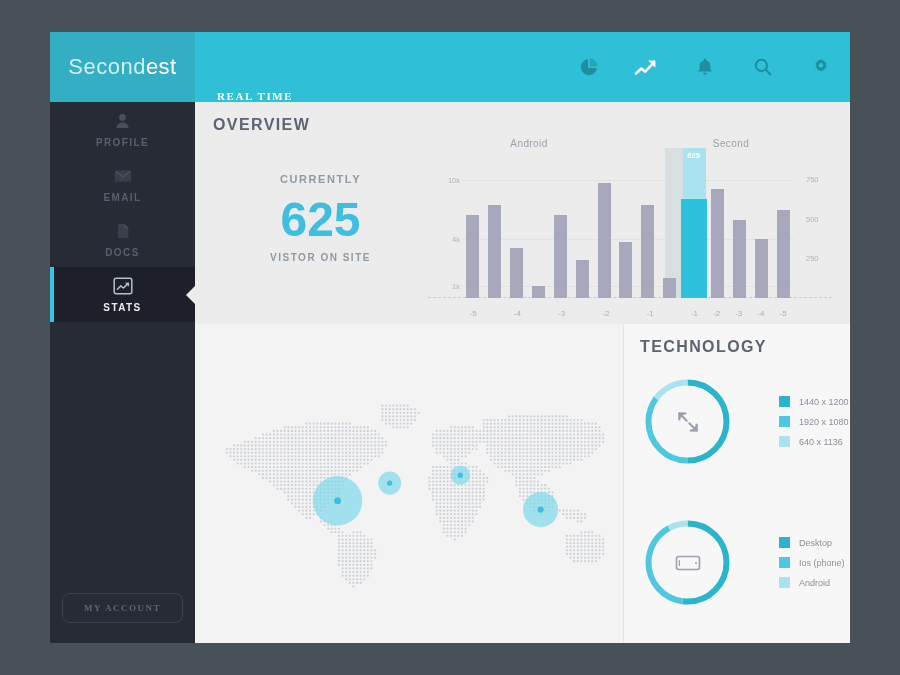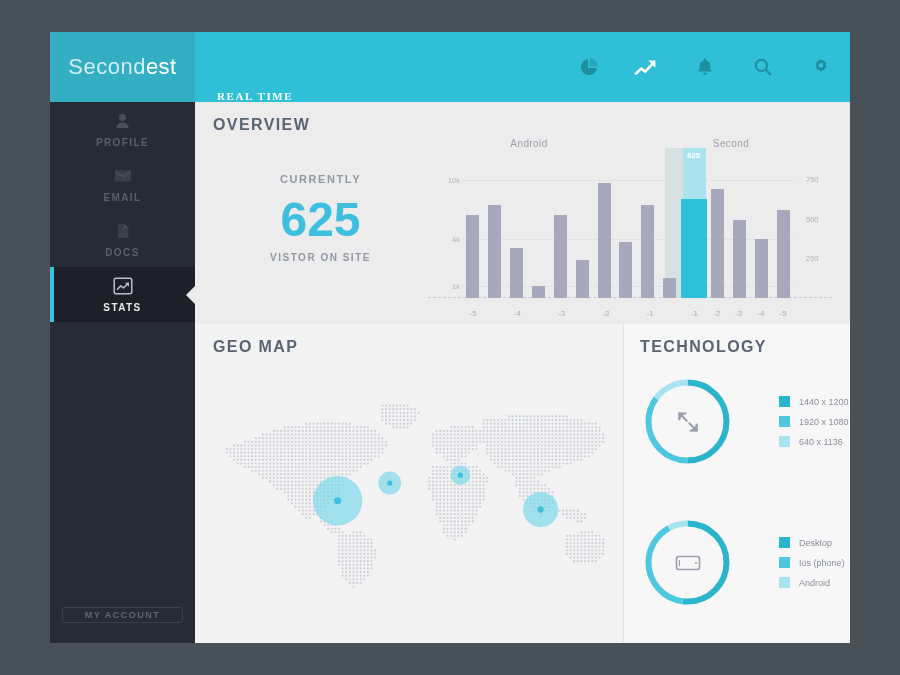--- a/index.html
+++ b/index.html
@@ -81,25 +81,25 @@
     content: ""; position: absolute; right: -1px; top: 50%;
     margin-top: -10px;
     width: 0; height: 0;
     border-top: 10px solid transparent;
     border-bottom: 10px solid transparent;
     border-right: 10px solid #ececec;
   }
   .sidebar-spacer { flex: 1; }
   .account-wrap { padding: 0 12px 20px; }
   .account-btn {
-    width: 100%; height: 16px;
-    border: 1px solid #3b404c; border-radius: 3px;
+    width: 100%; height: 30px;
+    border: 1px solid #3b404c; border-radius: 8px;
     background: transparent; color: #5f6474;
     font-size: 9px; letter-spacing: 1.5px; font-weight: bold;
-    font-family: Liberation Sans, sans-serif;
+    font-family: Liberation Serif, serif;
     cursor: pointer;
   }
 
   
   .content { flex: 1; display: flex; flex-direction: column; min-width: 0; }
 
   .panel-title {
     font-size: 16px; font-weight: bold; letter-spacing: 1.4px;
     color: #5b6472;
   }
@@ -410,21 +410,20 @@
                 <span>-4</span>
                 <span>-5</span>
               </div>
           </div>
         </div>
       </div>
 
       <div class="lower">
 
         <div class="geo">
-          <div class="panel-title">GEO MAP</div>
           <div class="map-wrap">
             <svg viewBox="0 0 460 230" preserveAspectRatio="xMidYMid meet" id="mapsvg">
               <g id="dots" fill="#ccd0d8">
                   <circle cx="198.7" cy="22.2" r="1.25"></circle>
                   <circle cx="202.8" cy="22.2" r="1.25"></circle>
                   <circle cx="206.9" cy="22.2" r="1.25"></circle>
                   <circle cx="211.0" cy="22.2" r="1.25"></circle>
                   <circle cx="215.1" cy="22.2" r="1.25"></circle>
                   <circle cx="219.2" cy="22.2" r="1.25"></circle>
                   <circle cx="223.3" cy="22.2" r="1.25"></circle>

